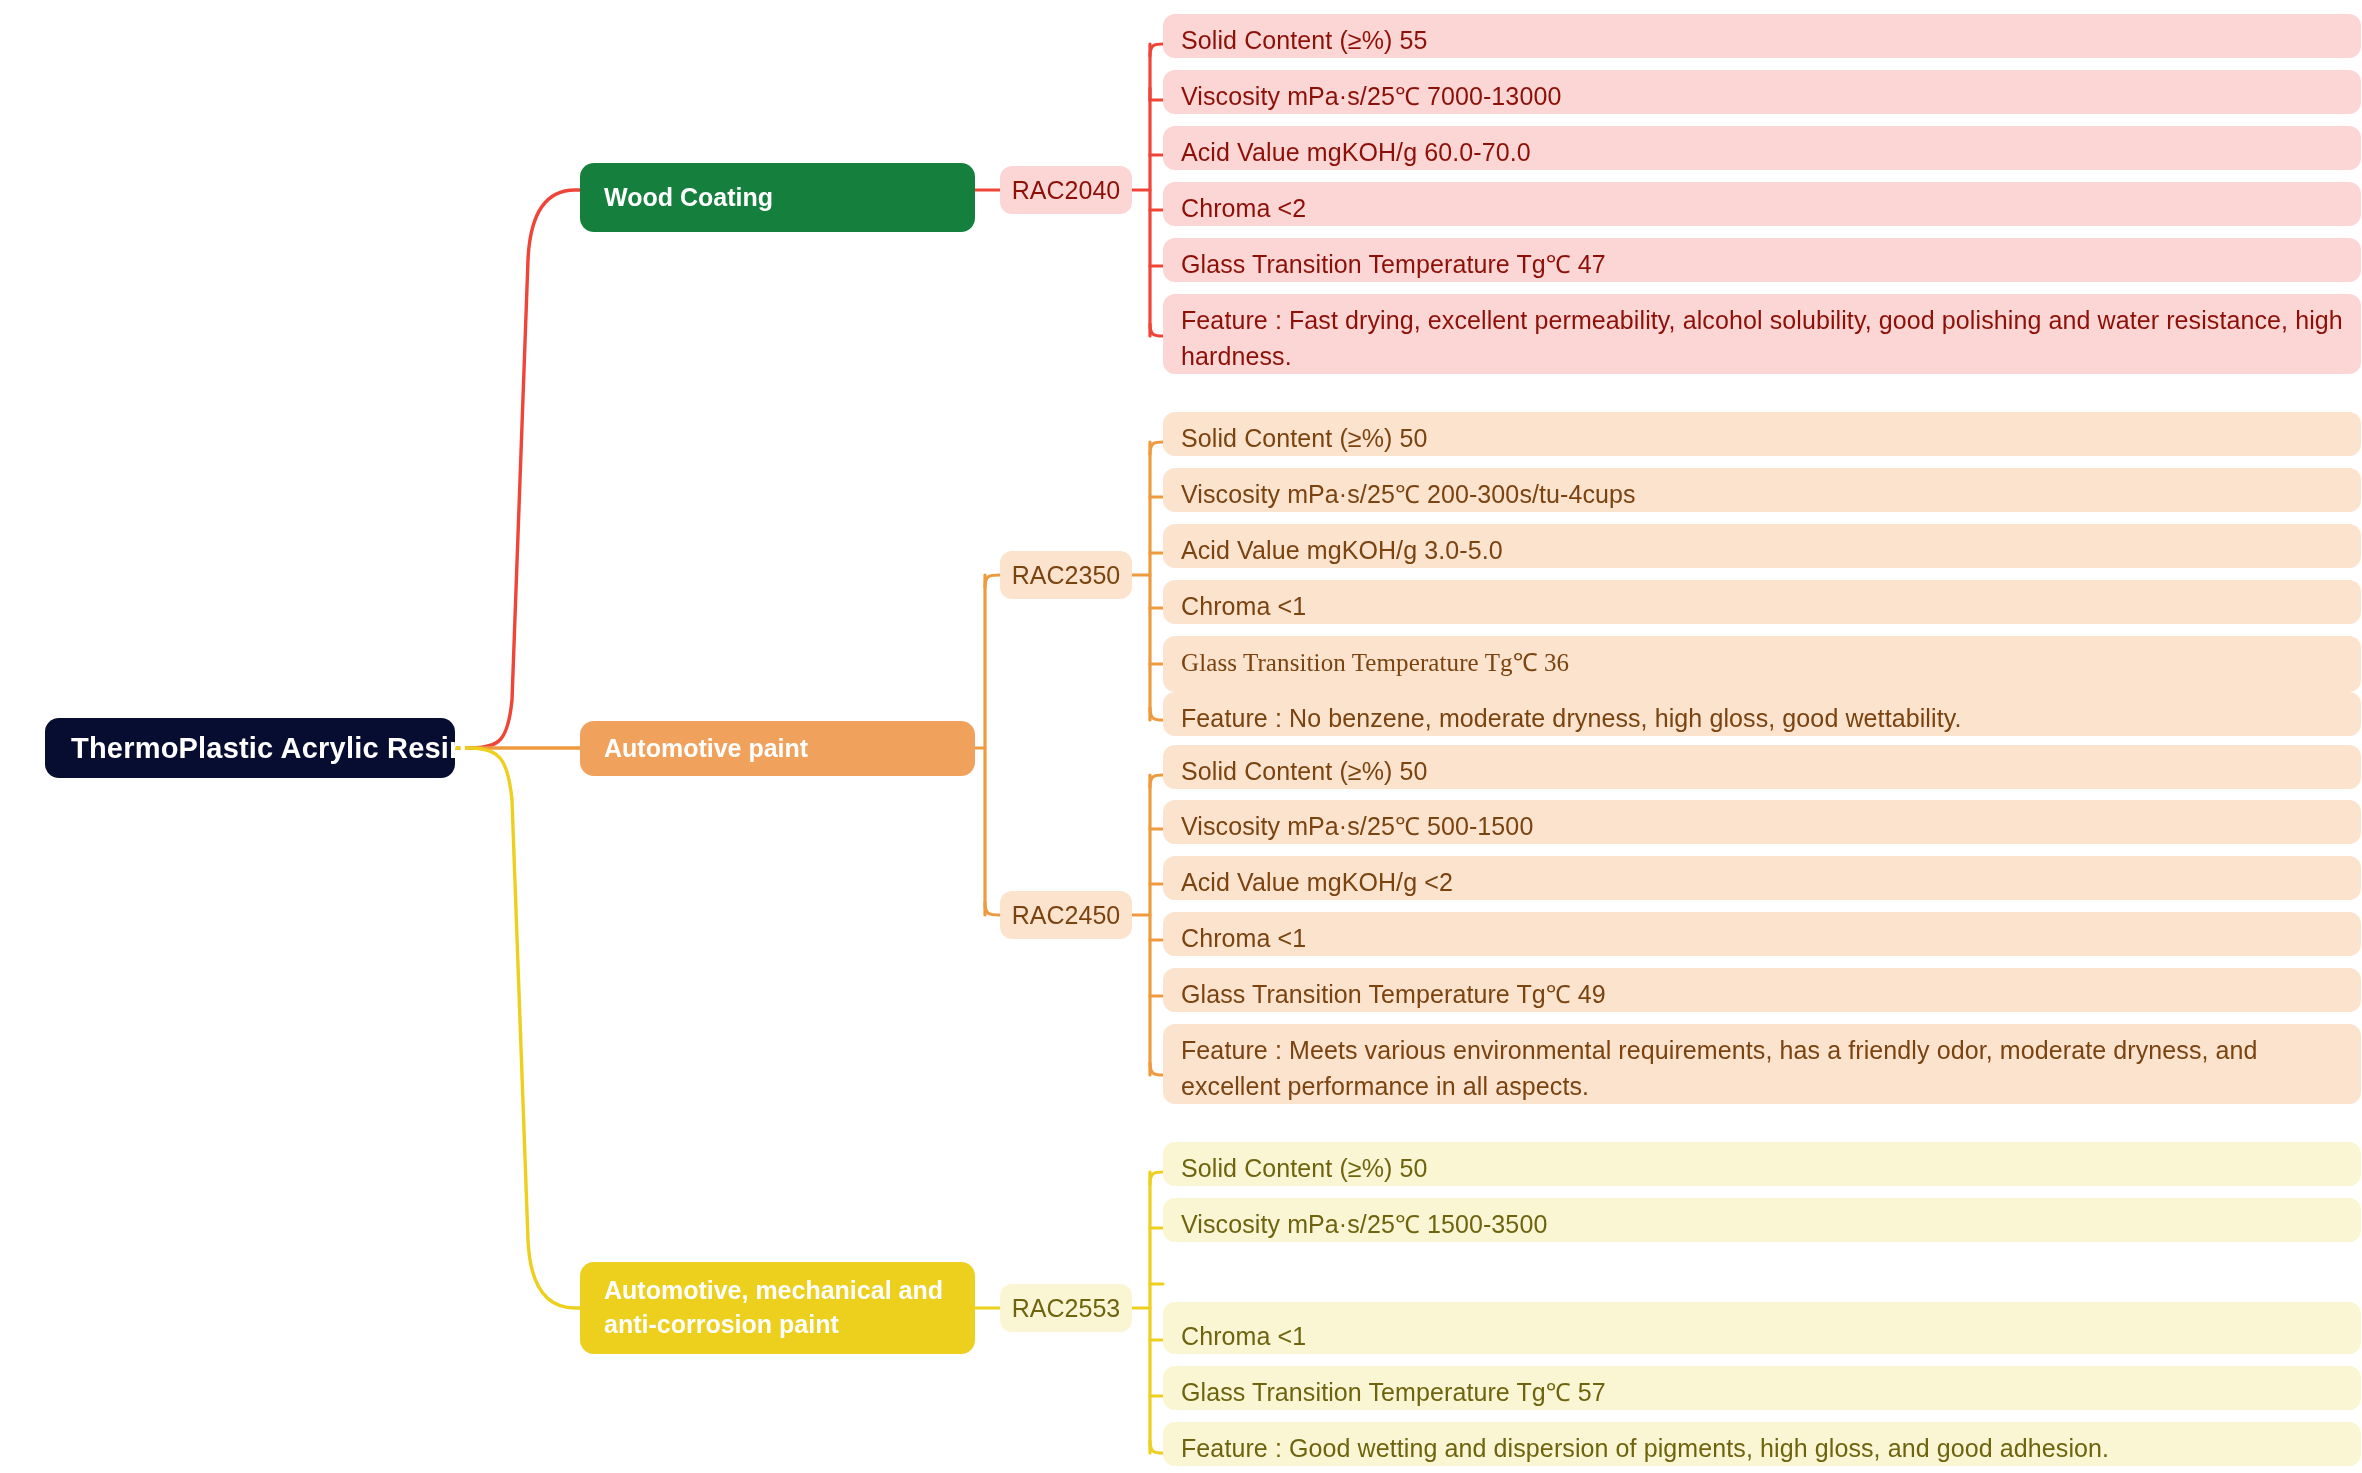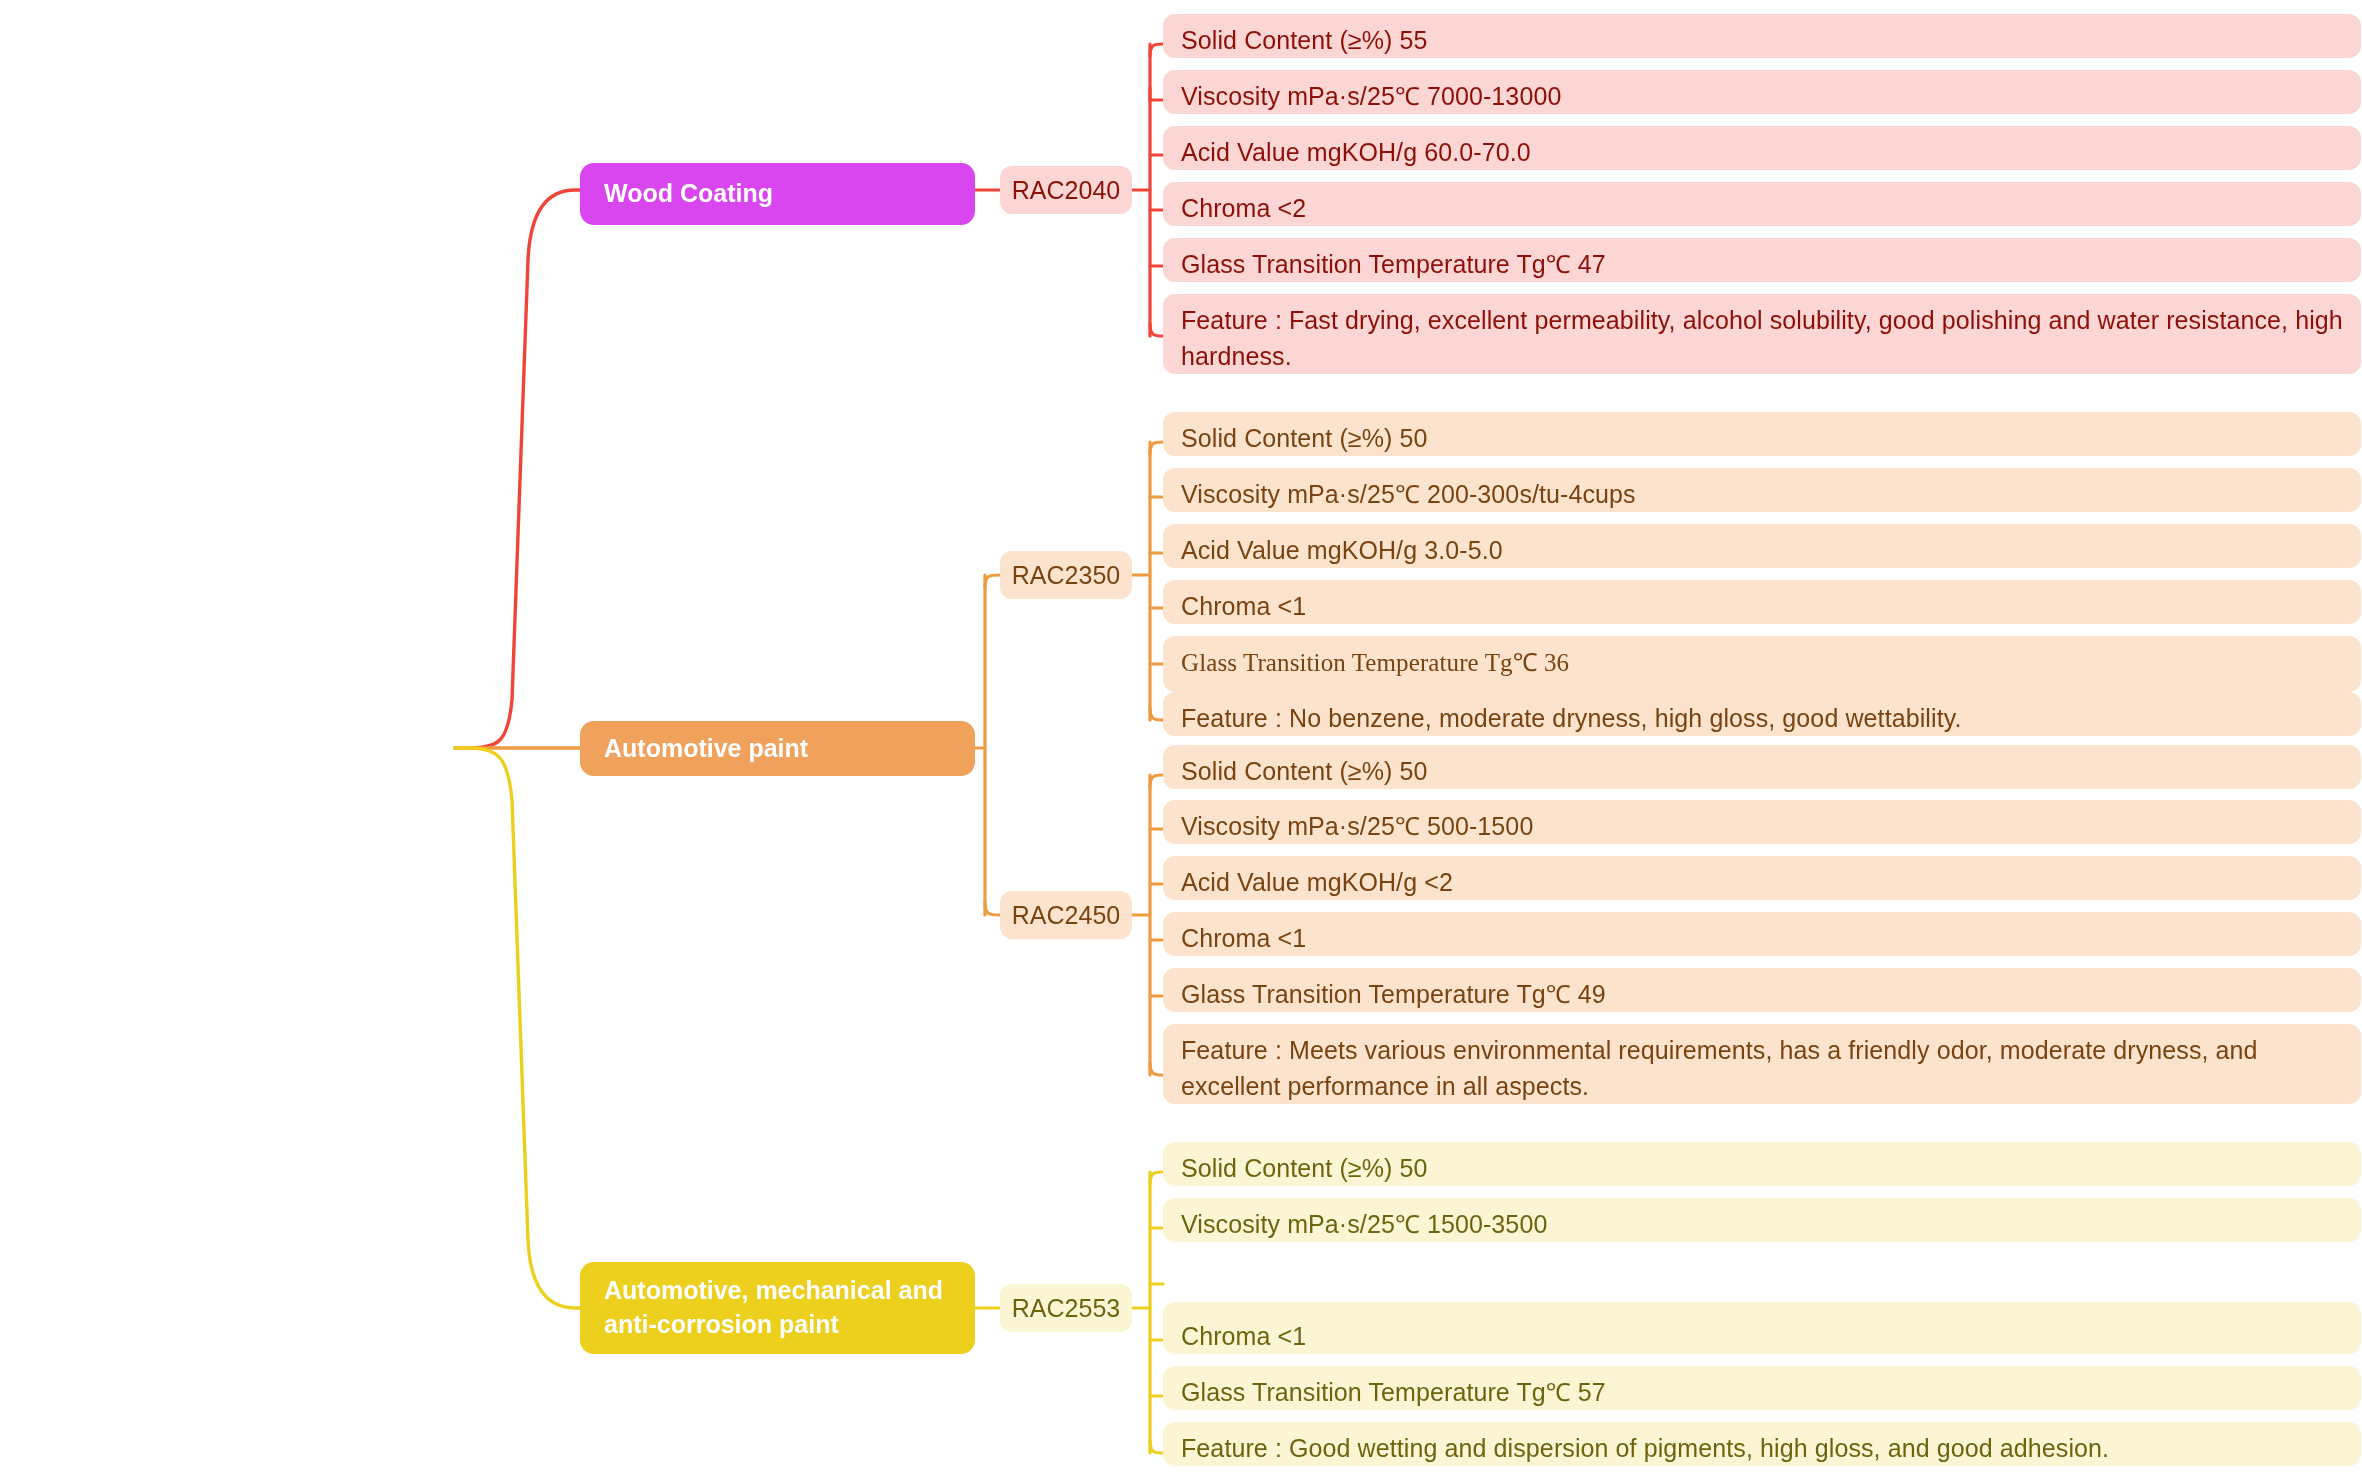--- a/index.html
+++ b/index.html
@@ -148,24 +148,27 @@
     <path d="M1132 1308 L1150 1308" fill="none" stroke="#EDCF1D" stroke-width="3.2" stroke-linecap="round"></path>
     <path d="M1150 1172 L1150 1453" fill="none" stroke="#EDCF1D" stroke-width="3.2" stroke-linecap="round"></path>
     <path d="M1150 1184 C1150 1172 1155 1172 1163 1172" fill="none" stroke="#EDCF1D" stroke-width="3.2" stroke-linecap="round"></path>
     <path d="M1150 1228 L1163 1228" fill="none" stroke="#EDCF1D" stroke-width="3.2" stroke-linecap="round"></path>
     <path d="M1150 1284 L1163 1284" fill="none" stroke="#EDCF1D" stroke-width="3.2" stroke-linecap="round"></path>
     <path d="M1150 1340 L1163 1340" fill="none" stroke="#EDCF1D" stroke-width="3.2" stroke-linecap="round"></path>
     <path d="M1150 1396 L1163 1396" fill="none" stroke="#EDCF1D" stroke-width="3.2" stroke-linecap="round"></path>
     <path d="M1150 1441 C1150 1453 1155 1453 1163 1453" fill="none" stroke="#EDCF1D" stroke-width="3.2" stroke-linecap="round"></path>
   </svg>
 
+  <div class="node root-node" style="left:45px; top:718px; width:410px; height:60px;">
+    <span>ThermoPlastic Acrylic Resin</span>
+  </div>
 
   <div class="fam-red">
 
-    <div class="node cat-node" style="left:580px; top:163px; width:395px; height:62px; background:#d946ef;">
+    <div class="node cat-node" style="left:580px; top:163px; width:395px; height:69px; background:#15803d;">
       <span>Wood Coating</span>
     </div>
 
     <div class="node code-node" style="left:1000px; top:166px; width:132px; height:48px;">
       <span>RAC2040</span>
     </div>
 
     <div class="spec-row" style="left:1163px; top:14px; right:1px; height:44px;">Solid Content (≥%)     55</div>
     <div class="spec-row" style="left:1163px; top:70px; right:1px; height:44px;">Viscosity mPa·s/25℃   7000-13000</div>
     <div class="spec-row" style="left:1163px; top:126px; right:1px; height:44px;">Acid Value mgKOH/g   60.0-70.0</div>

